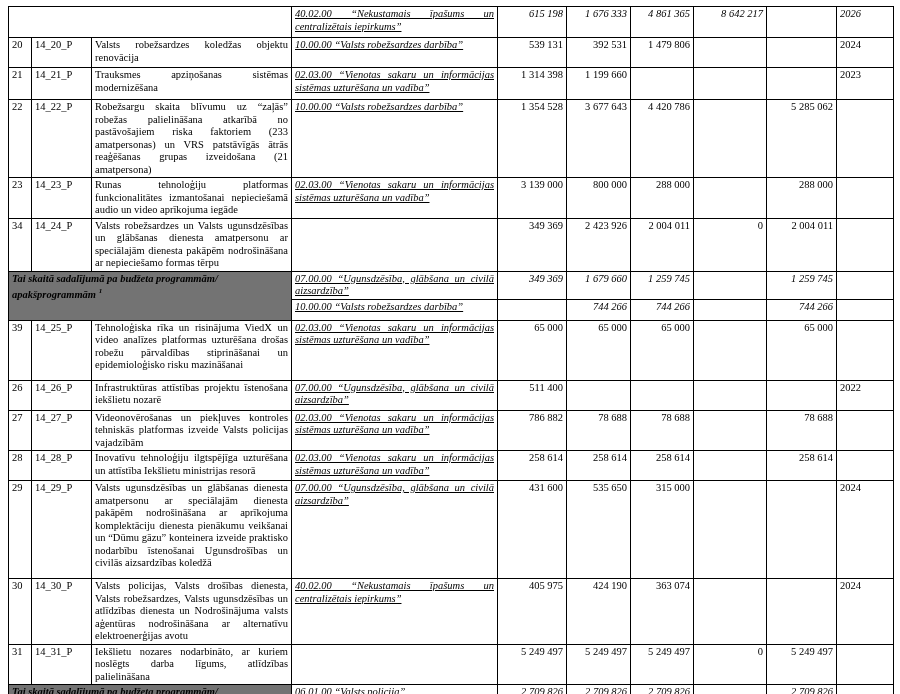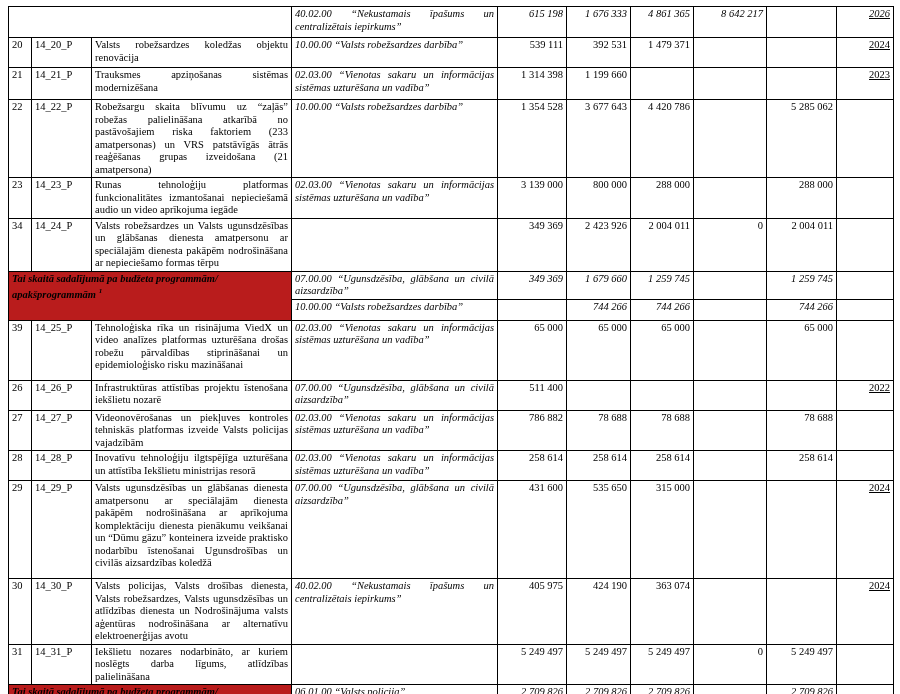--- a/index.html
+++ b/index.html
@@ -27,28 +27,28 @@
     vertical-align: top;
     font-size: 10.5px;
     line-height: 12.5px;
     padding: 1px 3px;
     overflow: hidden;
     word-wrap: break-word;
   }
   td.cell-num   { padding: 1px 1px 1px 2px; margin-left: 24px; }
   td.cell-code  { padding: 1px 2px 1px 4px; }
   td.cell-desc  { text-align: justify; padding: 1px 2px 1px 3px; }
-  td.cell-prog  { font-style: italic; text-align: justify; padding: 1px 3px; }
+  td.cell-prog  { font-style: italic; text-align: justify; padding: 1px 3px; text-decoration: underline; }
   td.cell-amt   { text-align: right; white-space: nowrap; font-size: 11px; padding: 1px 4px 1px 2px; }
-  td.cell-year  { text-align: right; font-size: 10.5px; padding: 2px 1px; text-decoration: underline; }
+  td.cell-year  { text-align: left; font-size: 10.5px; padding: 2px 1px; }
   tr.italic-row td.cell-amt,
   tr.italic-row td.cell-year,
   td.italic { font-style: italic; }
   td.green {
-    background: #b91c1c;
+    background: #737373;
   }
   td.tai-label {
     font-weight: bold;
     font-style: italic;
     text-align: left;
     padding: 2px 3px 1px 4px;
   }
   td.tai-label sup { font-size: 7px; font-weight: bold; }
   
   td.no-top { border-top: none; }
@@ -81,23 +81,23 @@
       <td class="cell-amt">8 642 217</td>
       <td class="cell-amt"></td>
       <td class="cell-year">2026</td>
     </tr>
 
     <tr style="height:30px">
       <td class="cell-num">20</td>
       <td class="cell-code">14_20_P</td>
       <td class="cell-desc">Valsts robežsardzes koledžas objektu renovācija</td>
       <td class="cell-prog">10.00.00 “Valsts robežsardzes darbība”</td>
-      <td class="cell-amt">539 111</td>
+      <td class="cell-amt">539 131</td>
       <td class="cell-amt">392 531</td>
-      <td class="cell-amt">1 479 371</td>
+      <td class="cell-amt">1 479 806</td>
       <td class="cell-amt"></td>
       <td class="cell-amt"></td>
       <td class="cell-year">2024</td>
     </tr>
 
     <tr style="height:32px">
       <td class="cell-num">21</td>
       <td class="cell-code">14_21_P</td>
       <td class="cell-desc">Trauksmes apziņošanas sistēmas modernizēšana</td>
       <td class="cell-prog">02.03.00 “Vienotas sakaru un informācijas sistēmas uzturēšana un vadība”</td>

